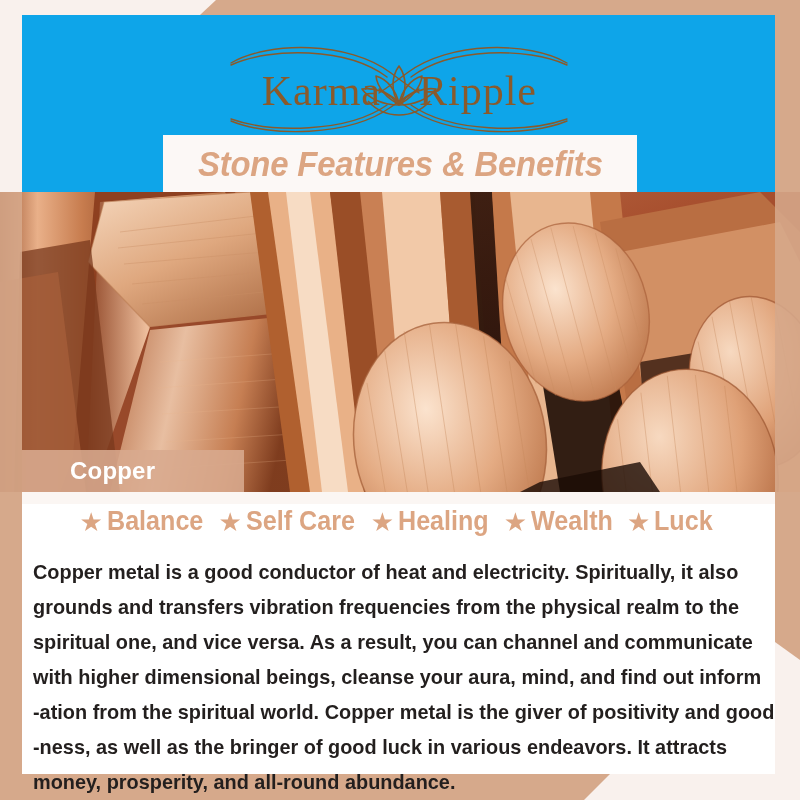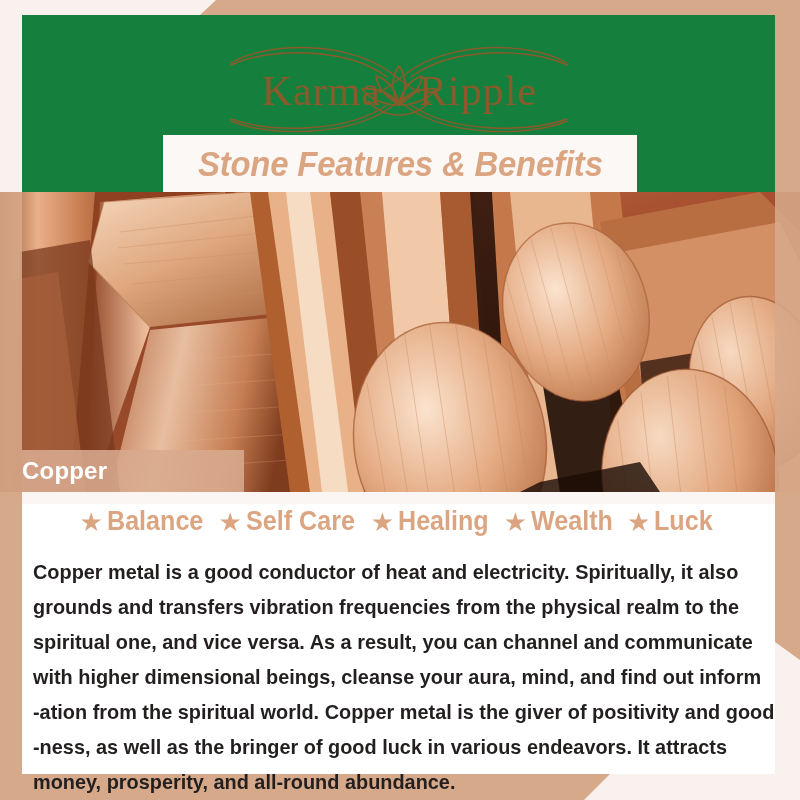--- a/index.html
+++ b/index.html
@@ -56,21 +56,21 @@
     clip-path: polygon(0 0, 100% 0, calc(100% - 26px) 100%, 0 100%);
   }
 
   
   .header {
     position: absolute;
     top: 15px;
     left: 22px;
     right: 25px;
     height: 180px;
-    background: #15803d;
+    background: #0ea5e9;
   }
   .logo-wrap {
     position: absolute;
     top: 18px;
     left: 0;
     right: 0;
     display: flex;
     justify-content: center;
     align-items: center;
   }
@@ -149,20 +149,21 @@
     background: rgba(216,170,142,0.88);
     display: flex;
     align-items: center;
     z-index: 5;
   }
   .stone-name {
     font-family: "Liberation Sans", sans-serif;
     font-weight: bold;
     font-size: 24px;
     color: #FFFFFF;
+    margin-left: 48px;
     letter-spacing: 0.2px;
   }
 
   
   .content {
     position: absolute;
     top: 492px;
     left: 22px;
     right: 25px;
     bottom: 26px;

